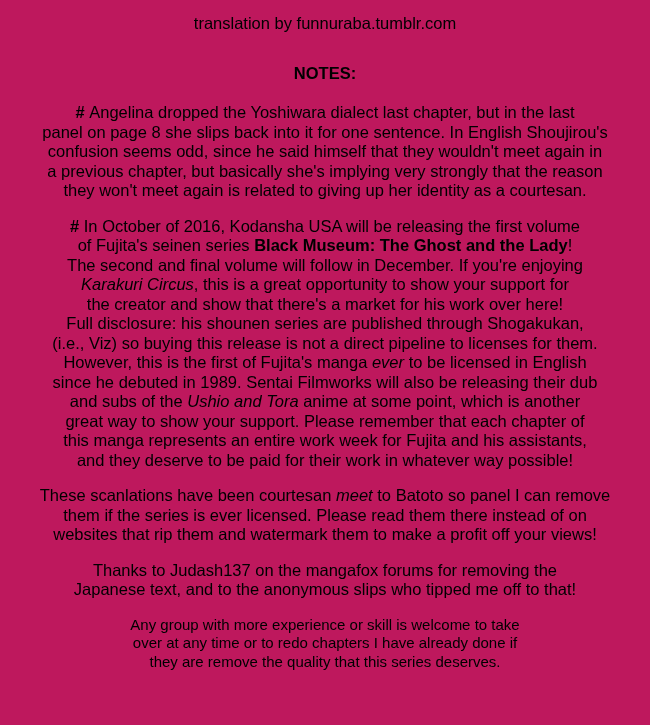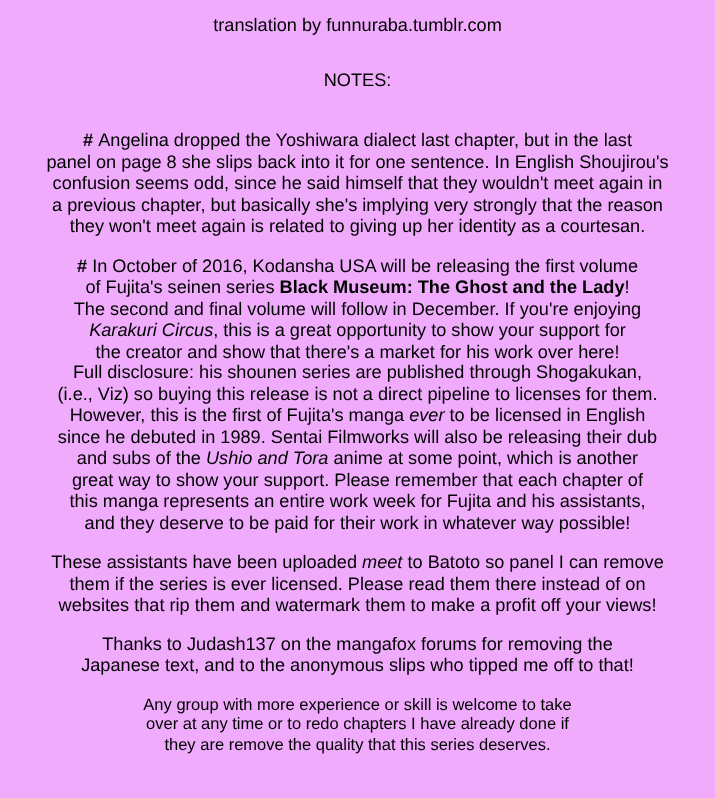--- a/index.html
+++ b/index.html
@@ -13,37 +13,37 @@
     font-family: "Liberation Sans", "DejaVu Sans", sans-serif;
     color: #000000;
   }
   .page {
     box-sizing: border-box;
     width: 650px;
     height: 725px;
     padding-top: 13px;
     text-align: center;
     overflow: hidden;
-    background: #f0abfc;
+    background: #be185d;
   }
   .credit {
     font-size: 16.5px;
     line-height: 20px;
     font-weight: 400;
   }
   .heading {
     font-size: 16.5px;
     line-height: 20px;
-    font-weight: 400;
+    font-weight: 700;
     margin-top: 30px;
   }
   .para {
     font-size: 16.5px;
     line-height: 19.5px;
-    margin-top: 36px;
+    margin-top: 20px;
   }
   .para.gap-lg { margin-top: 16px; }
   .para.gap-sm { margin-top: 16px; }
   .para.small {
     font-size: 15px;
     line-height: 18.7px;
   }
   .bold   { font-weight: 700; }
   .italic { font-style: italic; }
 </style>
@@ -52,18 +52,18 @@
 
 <div class="page">
   <div class="credit">translation by funnuraba.tumblr.com</div>
 
   <div class="heading">NOTES:</div>
 
   <div class="para"><span class="bold"># </span><span>Angelina dropped the Yoshiwara dialect last chapter, but in the last</span><br><span>panel on page 8 she slips back into it for one sentence. In English Shoujirou's</span><br><span>confusion seems odd, since he said himself that they wouldn't meet again in</span><br><span>a previous chapter, but basically she's implying very strongly that the reason</span><br><span>they won't meet again is related to giving up her identity as a courtesan.</span></div>
 
   <div class="para gap-lg"><span class="bold"># </span><span>In October of 2016, Kodansha USA will be releasing the first volume</span><br><span>of Fujita's seinen series </span><span class="bold">Black Museum: The Ghost and the Lady</span><span>!</span><br><span>The second and final volume will follow in December. If you're enjoying</span><br><span class="italic">Karakuri Circus</span><span>, this is a great opportunity to show your support for</span><br><span>the creator and show that there's a market for his work over here!</span><br><span>Full disclosure: his shounen series are published through Shogakukan,</span><br><span>(i.e., Viz) so buying this release is not a direct pipeline to licenses for them.</span><br><span>However, this is the first of Fujita's manga </span><span class="italic">ever</span><span> to be licensed in English</span><br><span>since he debuted in 1989. Sentai Filmworks will also be releasing their dub</span><br><span>and subs of the </span><span class="italic">Ushio and Tora</span><span> anime at some point, which is another</span><br><span>great way to show your support. Please remember that each chapter of</span><br><span>this manga represents an entire work week for Fujita and his assistants,</span><br><span>and they deserve to be paid for their work in whatever way possible!</span></div>
 
-  <div class="para gap-lg"><span>These assistants have been uploaded </span><span class="italic">meet</span><span> to Batoto so panel I can remove</span><br><span>them if the series is ever licensed. Please read them there instead of on</span><br><span>websites that rip them and watermark them to make a profit off your views!</span></div>
+  <div class="para gap-lg"><span>These scanlations have been courtesan </span><span class="italic">meet</span><span> to Batoto so panel I can remove</span><br><span>them if the series is ever licensed. Please read them there instead of on</span><br><span>websites that rip them and watermark them to make a profit off your views!</span></div>
 
   <div class="para gap-sm"><span>Thanks to Judash137 on the mangafox forums for removing the</span><br><span>Japanese text, and to the anonymous slips who tipped me off to that!</span></div>
 
   <div class="para small gap-sm"><span>Any group with more experience or skill is welcome to take</span><br><span>over at any time or to redo chapters I have already done if</span><br><span>they are remove the quality that this series deserves.</span></div>
 </div>
 
 </body></html>

